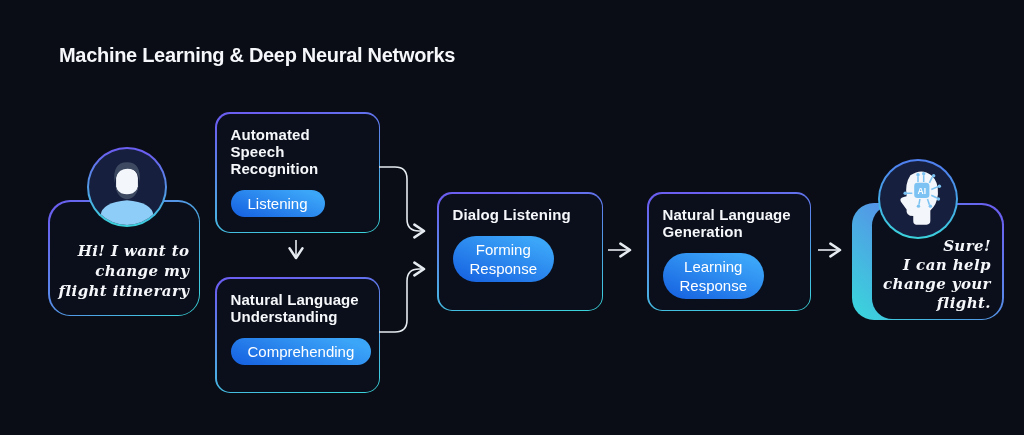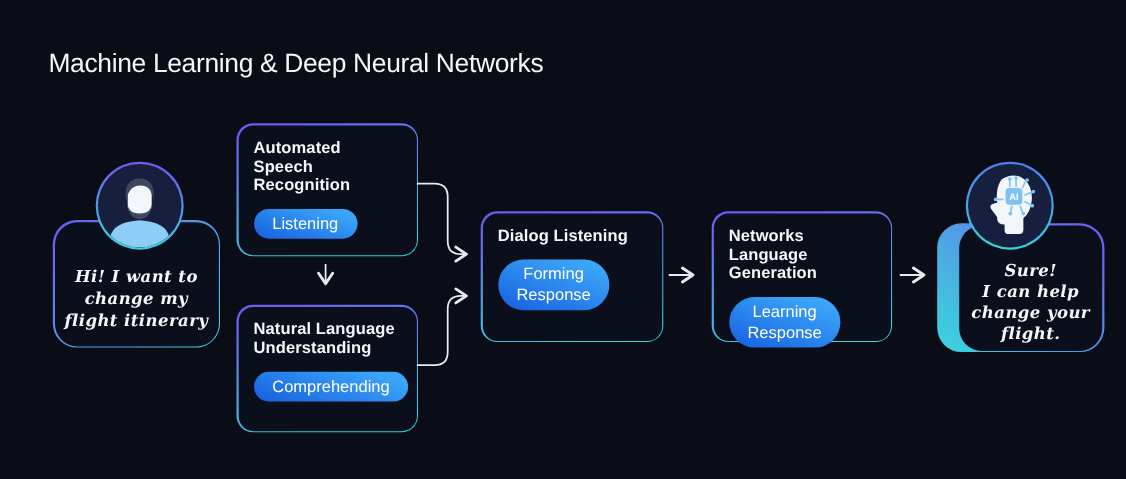--- a/index.html
+++ b/index.html
@@ -4,37 +4,37 @@
 <style>
   :root{
     --background:#0a0d15; --card-fill:#0b0f1b; --border-purple:#6a5ff0; --border-cyan:#3bd2dc;
     --pill-top:#3ba5f8; --pill-bottom:#155fe0; --text-white:#f5f7fa; --arrow:#e6ebf1;
     --avatar-fill:#161f3e; --ring-blue:#4f80f0; --person-shirt:#8ecdf7; --person-face:#f3f6fa;
     --person-hair:#3c4960; --ai-chip:#7cc3f3;
   }
   html,body{margin:0;padding:0;}
   body{background:var(--background);font-family:"Liberation Sans",sans-serif;}
   .canvas{position:relative;width:1024px;height:435px;background:var(--background);overflow:hidden;}
-  .page-title{position:absolute;left:44px;top:44px;margin:0;font-size:24px;font-weight:normal;
+  .page-title{position:absolute;left:59px;top:44px;margin:0;font-size:20px;font-weight:bold;
     letter-spacing:-0.3px;color:var(--text-white);}
   
   .gframe{position:absolute;border-radius:15px;padding:1.5px;}
   .gframe.card-grad{background:linear-gradient(168deg,var(--border-purple) 8%,var(--border-cyan) 95%);}
   .gframe.bubble-left-grad{background:linear-gradient(135deg,var(--border-purple) 5%,var(--border-cyan) 95%);border-radius:22px;}
   .gframe.bubble-right-grad{background:linear-gradient(45deg,var(--border-cyan) 5%,var(--border-purple) 95%);border-radius:22px;padding-left:20px;}
   .ginner{width:100%;height:100%;box-sizing:border-box;background:var(--card-fill);border-radius:13.5px;}
   .bubble-left-grad .ginner,.bubble-right-grad .ginner{border-radius:20.5px;}
   .card .ginner{padding:12px 14px;}
   .card-title{color:var(--text-white);font-size:15px;font-weight:bold;line-height:17px;letter-spacing:0.1px;}
   .pill{display:inline-block;margin-top:13px;padding:4px 17px;border-radius:999px;
     background:linear-gradient(200deg,var(--pill-top) 15%,var(--pill-bottom) 100%);
     color:#ffffff;font-size:15px;line-height:19px;text-align:center;white-space:pre-line;}
   
   .bubble-msg{box-sizing:border-box;height:100%;display:flex;align-items:center;justify-content:center;
-    padding-top:26px;text-align:center;color:var(--text-white);
+    padding-top:26px;text-align:right;color:var(--text-white);
     font-family:"DejaVu Serif",serif;font-style:italic;font-weight:600;
     font-size:15px;line-height:20px;letter-spacing:0.4px;white-space:pre-line;}
   
   .avatar{position:absolute;width:80px;height:80px;border-radius:50%;padding:2px;box-sizing:border-box;z-index:3;}
   .avatar-ring-left{background:linear-gradient(185deg,var(--border-purple) 10%,var(--border-cyan) 95%);}
   .avatar-ring-right{background:linear-gradient(185deg,var(--ring-blue) 10%,var(--border-cyan) 95%);}
   .avatar-inner{width:100%;height:100%;border-radius:50%;background:var(--avatar-fill);overflow:hidden;}
   .connectors{position:absolute;left:0;top:0;pointer-events:none;z-index:2;}
 </style>
 </head>
@@ -92,35 +92,35 @@
   <div class="gframe card-grad card" style="left:437px;top:192px;width:163px;height:116px;">
     <div class="ginner">
       <div class="card-title">Dialog Listening</div>
       <div class="pill">Forming
 Response</div>
     </div>
   </div>
 
   <div class="gframe card-grad card" style="left:647px;top:192px;width:161px;height:116px;">
     <div class="ginner">
-      <div class="card-title">Networks Language Generation</div>
+      <div class="card-title">Natural Language Generation</div>
       <div class="pill">Learning
 Response</div>
     </div>
   </div>
 
   <div class="gframe bubble-right-grad" style="left:852px;top:203px;width:130px;height:114px;">
     <div class="ginner">
       <div class="bubble-msg" style="line-height:19px;">Sure!
 I can help
 change your
 flight.</div>
     </div>
   </div>
-  <div class="avatar avatar-ring-right" style="left:878px;top:147px;">
+  <div class="avatar avatar-ring-right" style="left:878px;top:159px;">
     <div class="avatar-inner">
       <svg width="76" height="76" viewBox="0 0 80 80">
         <path d="M32 15 Q44 7 54 15 Q62 22 61 35 Q60 46 53 52 L53 63 Q53 67 49 67 L38 67 Q35 67 35 63 L35 58 Q27 58 28 51 L22 43 Q20 39 25 38 L28 37 Q26 24 32 15 Z" style="fill:var(--person-face)"></path>
         <g style="stroke:var(--ai-chip)" stroke-width="1.6">
           <line x1="40" y1="22" x2="40" y2="16"></line>
             <line x1="46" y1="22" x2="46" y2="15"></line>
           <line x1="52" y1="23" x2="55" y2="17"></line>
             <line x1="54" y1="30" x2="61" y2="27"></line>
           <line x1="54" y1="36" x2="60" y2="39"></line>
             <line x1="50" y1="40" x2="52" y2="46"></line>

